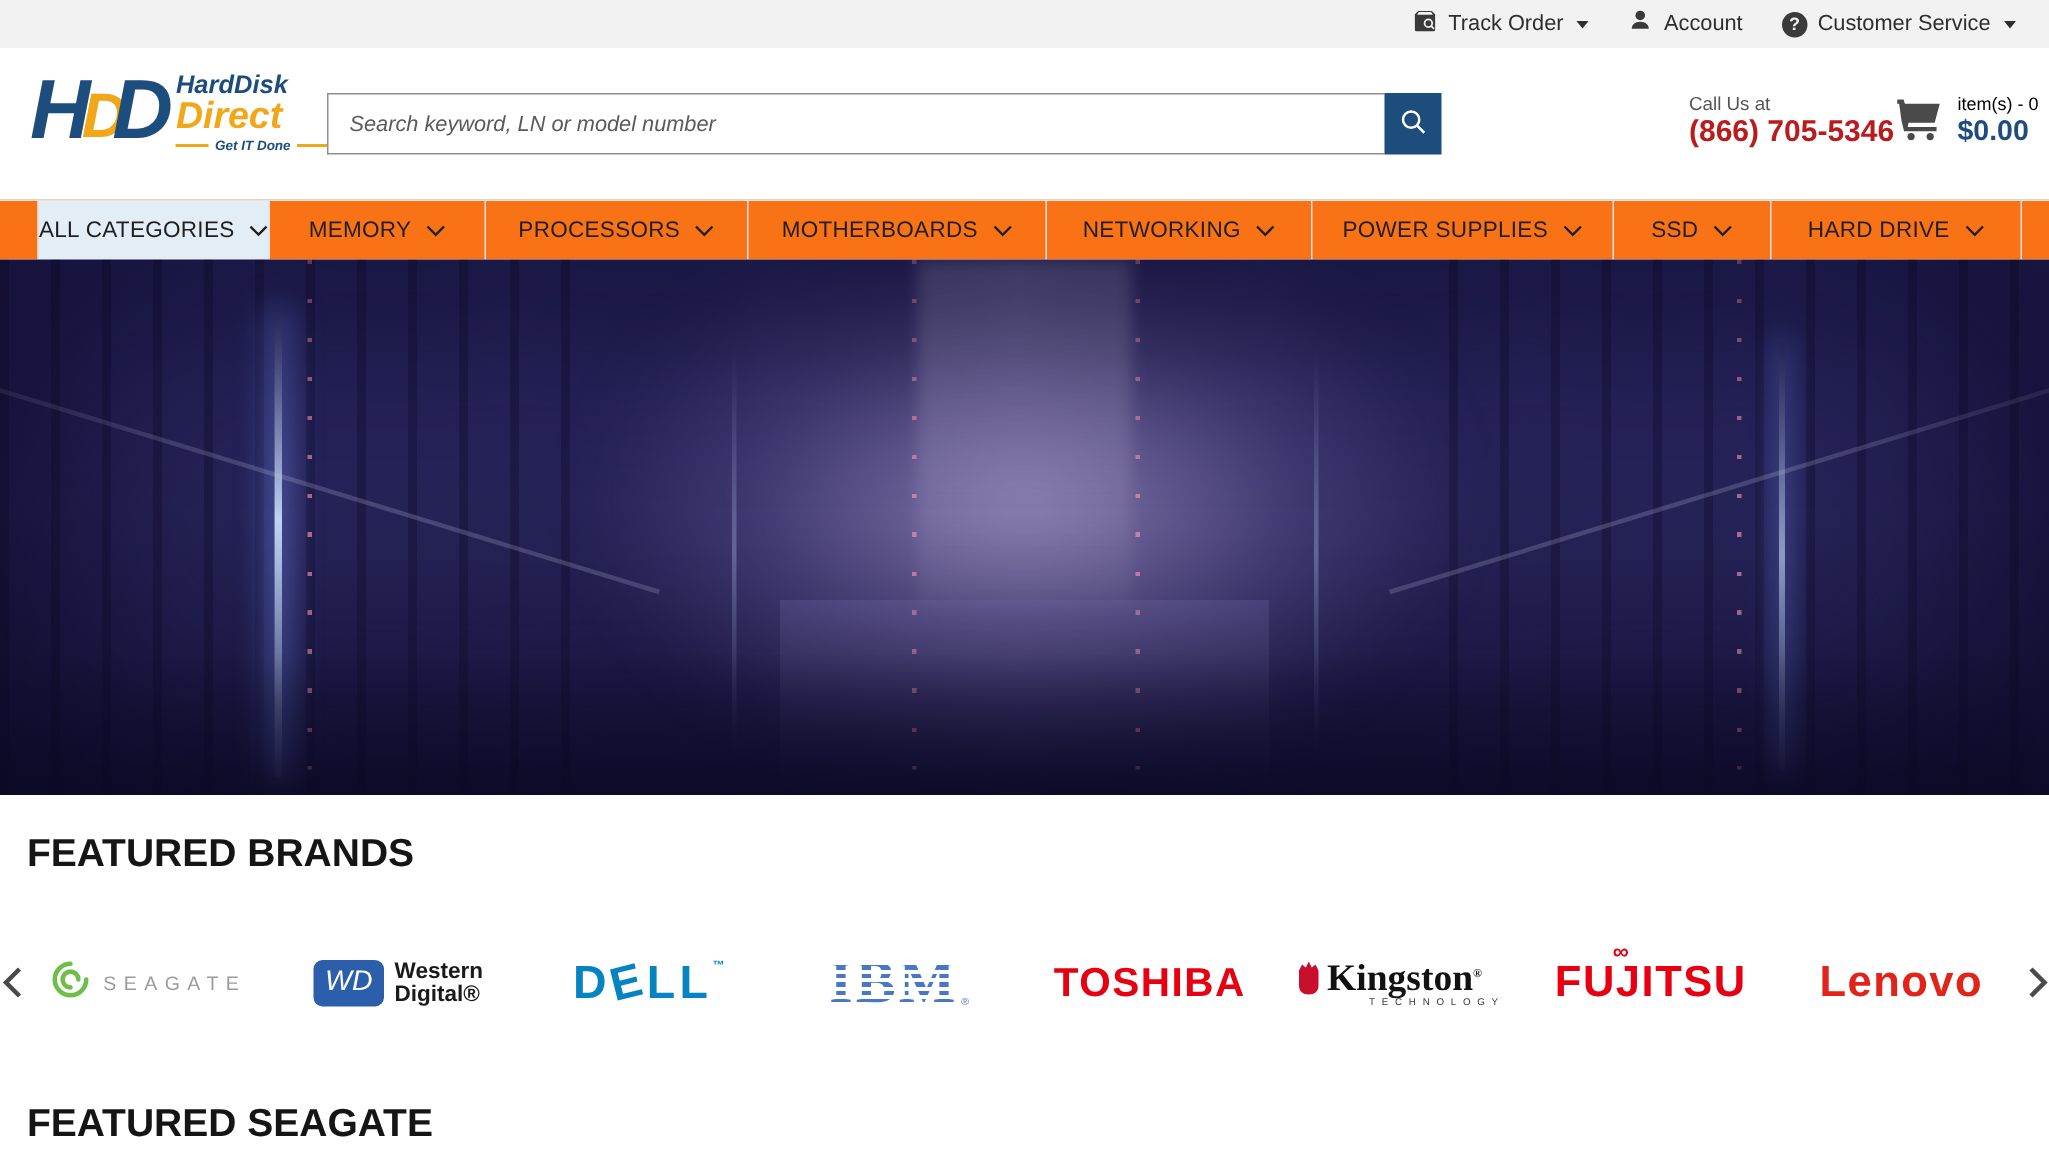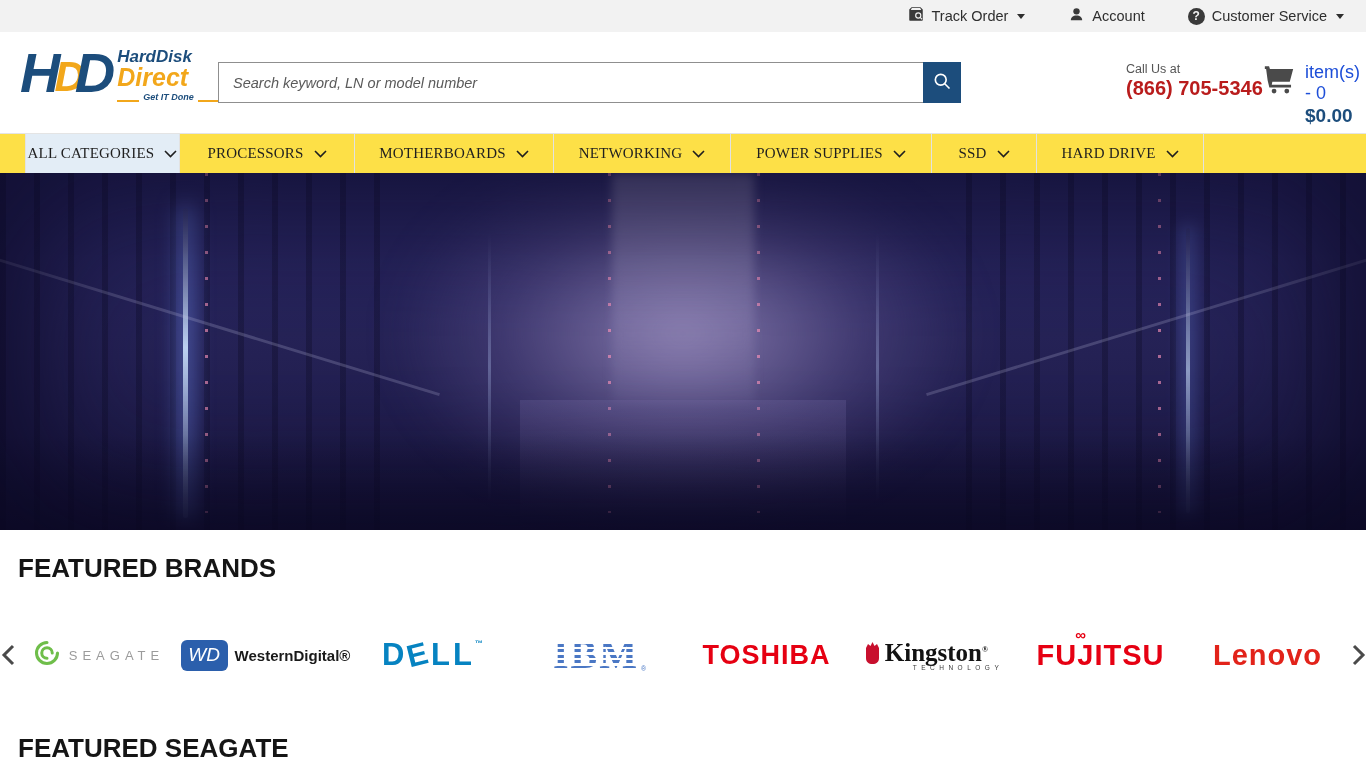--- a/index.html
+++ b/index.html
@@ -2,63 +2,63 @@
 <html><head>
 <meta charset="utf-8">
 <style>
   * { margin:0; padding:0; box-sizing:border-box; }
   html,body { background:#fff; }
   body { font-family:"Liberation Sans", sans-serif; }
   .canvas { position:relative; width:1366px; height:768px; overflow:hidden; background:#fff; }
 
   
   .topbar { position:absolute; top:0; left:0; width:1366px; height:32px; background:#f2f2f2;
-            display:flex; align-items:center; justify-content:flex-end; gap:43px; padding-right:22px; }
+            display:flex; align-items:center; justify-content:flex-end; gap:26px; padding-right:22px; }
   .topbar-item { display:flex; align-items:center; gap:7px; cursor:pointer; }
   .topbar-item .lbl { font-size:14.5px; color:#2e2e2e; }
   .caret { width:0; height:0; border-left:4px solid transparent; border-right:4px solid transparent;
            border-top:5px solid #2e2e2e; margin-left:2px; }
   .qcircle { width:17px; height:17px; border-radius:50%; background:#3a3a3a; color:#f2f2f2;
              font-size:12px; font-weight:bold; display:flex; align-items:center; justify-content:center; }
 
   
   .header { position:absolute; top:32px; left:0; width:1366px; height:101px; background:#fff; }
 
   .logo { position:absolute; left:20px; top:12px; display:flex; align-items:center; cursor:pointer; }
   .logo-mark { font-style:italic; font-weight:bold; letter-spacing:-4px; display:flex; align-items:flex-start; }
   .logo-h  { color:#1c4d7c; font-size:56px; line-height:58px; }
   .logo-d1 { color:#f2a71b; font-size:42px; line-height:58px; margin-left:-2px; padding-top:4px; }
   .logo-d2 { color:#1c4d7c; font-size:56px; line-height:58px; margin-left:-6px; }
   .logo-text { margin-left:6px; display:flex; flex-direction:column; }
   .logo-name1 { color:#1c4d7c; font-weight:bold; font-style:italic; font-size:17px; line-height:17px; }
   .logo-name2 { color:#f2a71b; font-weight:bold; font-style:italic; font-size:25px; line-height:25px; }
-  .logo-tagline { display:flex; align-items:flex-end; gap:4px; margin-top:2px; }
+  .logo-tagline { display:flex; align-items:center; gap:4px; margin-top:2px; }
   .logo-tagline .line { height:2px; width:22px; background:#f2a71b; }
   .logo-tagline .tg { color:#1c4d7c; font-size:9px; font-style:italic; font-weight:bold; white-space:nowrap; }
 
   .searchbox { position:absolute; left:218px; top:30px; width:743px; height:41px; display:flex; }
   .searchbox input { flex:1; height:41px; border:1px solid #8f8f8f; border-right:none; padding:0 14px;
                      font-size:14.5px; font-style:italic; color:#333; outline:none;
                      font-family:"Liberation Sans", sans-serif; }
   .searchbox input::placeholder { color:#5a5a5a; font-style:italic; }
   .search-btn { width:38px; height:41px; background:#1c4d7c; border:none; display:flex;
                 align-items:center; justify-content:center; cursor:pointer; }
 
   .callus { position:absolute; left:1126px; top:30px; }
   .callus .c1 { font-size:12.5px; color:#555; }
   .callus .c2 { font-size:20px; font-weight:bold; color:#b91c1c; margin-top:1px; white-space:nowrap; }
 
   .cartbox { position:absolute; left:1261px; top:30px; display:flex; align-items:flex-start; gap:8px; cursor:pointer; }
   .cart-meta { display:flex; flex-direction:column; }
-  .cart-meta .m1 { font-size:18px; color:#1d4ed8; }
+  .cart-meta .m1 { font-size:12px; color:#000000; }
   .cart-meta .m2 { font-size:19px; font-weight:bold; color:#1c4d7c; margin-top:1px; }
 
   
-  .nav { position:absolute; top:133px; left:0; width:1366px; height:40px; background:#fde047;
-         border-top:1px solid #e4e4e4; display:flex; padding-left:25px;font-family:Liberation Serif, serif; }
+  .nav { position:absolute; top:133px; left:0; width:1366px; height:40px; background:#f97316;
+         border-top:1px solid #e4e4e4; display:flex; padding-left:25px; }
   .nav-item { display:flex; align-items:center; justify-content:center; gap:10px;
               border-right:1px solid #e2e2e2; cursor:pointer; height:100%; }
   .nav-item:first-child { border-left:1px solid #e2e2e2; }
   .nav-item .nlbl { font-size:15px; color:#1f1f1f; letter-spacing:0.2px; white-space:nowrap; }
   .nav-item.active { background:#e3edf6; }
   .w0{width:155px}.w1{width:144px}.w2{width:175px}.w3{width:199px}.w4{width:177px}.w5{width:201px}.w6{width:105px}.w7{width:167px}
 
   
   .hero { position:absolute; top:173px; left:0; width:1366px; height:357px; overflow:hidden;
           background:linear-gradient(180deg,#2b2968 0%,#262358 45%,#1d1a46 100%); }
@@ -104,21 +104,21 @@
   .brand-strip { flex:1; display:flex; align-items:center; }
   .brand-cell { width:167px; display:flex; align-items:center; justify-content:center; cursor:pointer; }
 
   .lg-seagate { display:flex; align-items:center; gap:8px; }
   .lg-seagate .sg-text { color:#9b9b9b; font-size:13px; letter-spacing:5px; font-weight:500; }
 
   .lg-wd { display:flex; align-items:center; gap:7px; }
   .wd-badge { width:47px; height:31px; background:#2b5fac; border-radius:6px; display:flex;
               align-items:center; justify-content:center; }
   .wd-badge span { color:#fff; font-weight:normal; font-style:italic; font-size:19px; letter-spacing:0; }
-  .wd-text { display:flex; flex-direction:row; }
+  .wd-text { display:flex; flex-direction:column; }
   .wd-text span { color:#1a1a1a; font-weight:bold; font-size:15px; line-height:15px; }
 
   .lg-dell { color:#0683c1; font-weight:800; font-size:31px; letter-spacing:3px; display:flex; align-items:flex-start; }
   .lg-dell .dell-e { display:inline-block; transform:rotate(-14deg); }
   .lg-dell .tm { font-size:8px; margin-top:2px; letter-spacing:0; }
 
   .lg-ibm { position:relative; display:flex; align-items:flex-end; }
   .lg-ibm .ibm-word { font-family:"Liberation Serif", serif; font-weight:bold; font-size:40px;
                       line-height:34px; color:#4a77c4; letter-spacing:2px; position:relative; }
   .lg-ibm .ibm-word::after { content:""; position:absolute; inset:0;
@@ -219,20 +219,26 @@
       <div class="cart-meta">
         <span class="m1">item(s) - 0</span>
         <span class="m2">$0.00</span>
       </div>
     </div>
   </div>
 
   <div class="nav">
     <div class="nav-item active w0">
       <span class="nlbl">ALL CATEGORIES</span>
+      <svg width="13" height="8" viewBox="0 0 13 8" fill="none" stroke="#1f1f1f" stroke-width="1.6">
+          <polyline points="1,1 6.5,6.5 12,1"></polyline>
+        </svg>
+    </div>
+    <div class="nav-item w1">
+      <span class="nlbl">MEMORY</span>
       <svg width="13" height="8" viewBox="0 0 13 8" fill="none" stroke="#1f1f1f" stroke-width="1.6">
           <polyline points="1,1 6.5,6.5 12,1"></polyline>
         </svg>
     </div>
     <div class="nav-item w2">
       <span class="nlbl">PROCESSORS</span>
       <svg width="13" height="8" viewBox="0 0 13 8" fill="none" stroke="#1f1f1f" stroke-width="1.6">
           <polyline points="1,1 6.5,6.5 12,1"></polyline>
         </svg>
     </div>

